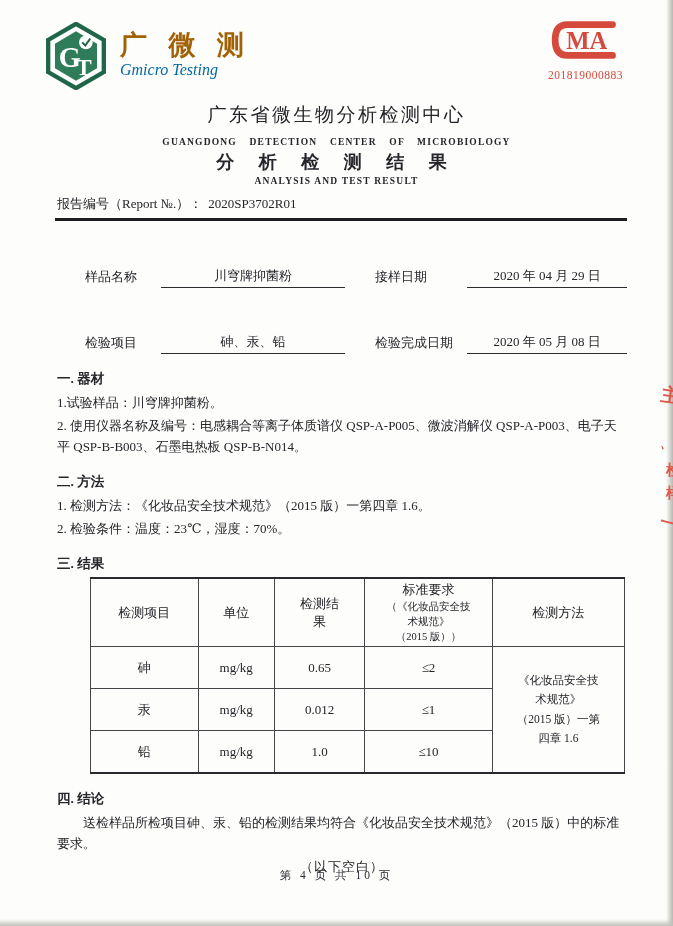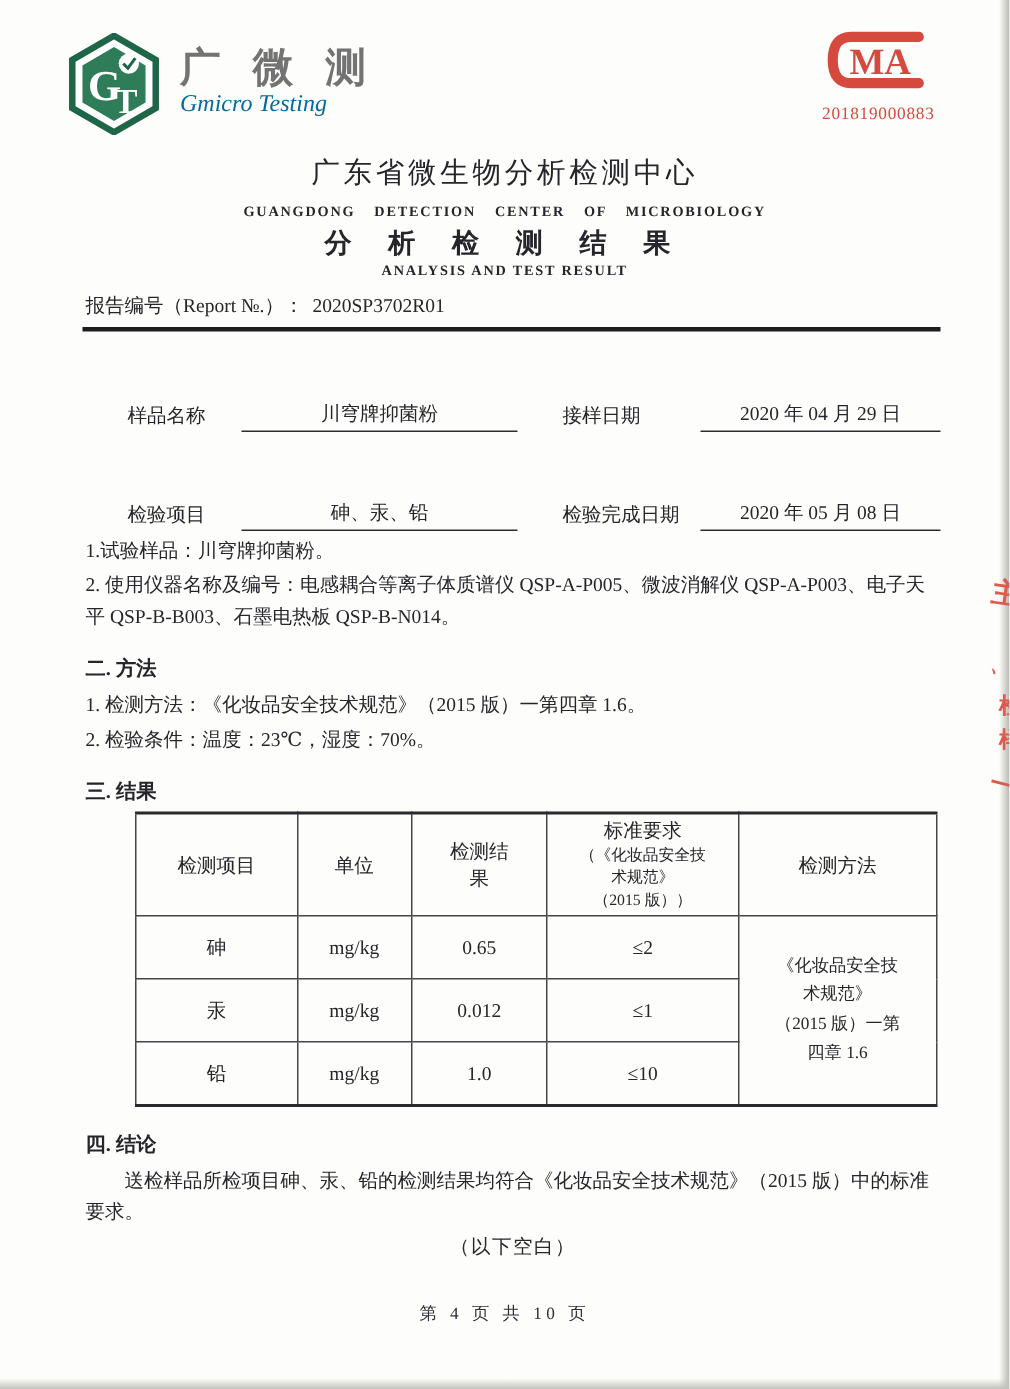--- a/index.html
+++ b/index.html
@@ -11,21 +11,21 @@
   }
   .edge-right{position:absolute;top:0;right:0;width:7px;height:100%;
     background:linear-gradient(to right,rgba(0,0,0,0),#b9b9b2);}
   .edge-bottom{position:absolute;bottom:0;left:0;width:100%;height:7px;
     background:linear-gradient(to bottom,rgba(0,0,0,0),#c2c2bb);}
   
   .hdr{position:relative;height:92px;}
   .logo-left{position:absolute;left:44px;top:22px;display:flex;align-items:flex-start;}
   .logo-left svg{width:64px;height:68px;}
   .logo-text{margin-left:12px;padding-top:8px;}
-  .logo-cn{font-size:27px;font-weight:bold;letter-spacing:7px;color:#737373;line-height:30px;font-family:"Liberation Sans","DejaVu Sans",sans-serif;}
+  .logo-cn{font-size:27px;font-weight:bold;letter-spacing:7px;color:#a16207;line-height:30px;font-family:"Liberation Sans","DejaVu Sans",sans-serif;}
   .logo-en{font-size:16px;color:#0369a1;line-height:20px;font-style:italic;}
   .logo-right{position:absolute;left:548px;top:18px;text-align:right;}
   .logo-right svg{width:74px;height:44px;}
   .cma-no{font-size:11.5px;color:#d6493d;letter-spacing:0.5px;margin-top:3px;}
   
   .t-cn{margin-top:10px;text-align:center;font-size:19px;font-weight:normal;letter-spacing:2.5px;}
   .t-en{margin-top:9px;text-align:center;font-size:9.5px;font-weight:bold;letter-spacing:1.2px;word-spacing:9px;}
   .t-doc{margin-top:3px;text-align:center;font-size:18px;font-weight:bold;letter-spacing:10px;}
   .t-doc-en{margin-top:2px;text-align:center;font-size:9.5px;font-weight:bold;letter-spacing:1.2px;}
   
@@ -113,20 +113,21 @@
     <div class="val">2020 年 04 月 29 日</div>
 
     <div class="lab">检验项目</div>
     <div class="val">砷、汞、铅</div>
     <div class="gap"></div>
     <div class="lab">检验完成日期</div>
     <div class="val">2020 年 05 月 08 日</div>
   </div>
 
   <div class="sec">
+    <h3>一. 器材</h3>
     <p>1.试验样品：川穹牌抑菌粉。</p>
     <p>2. 使用仪器名称及编号：电感耦合等离子体质谱仪 QSP-A-P005、微波消解仪 QSP-A-P003、电子天平 QSP-B-B003、石墨电热板 QSP-B-N014。</p>
   </div>
 
   <div class="sec">
     <h3>二. 方法</h3>
     <p>1. 检测方法：《化妆品安全技术规范》（2015 版）一第四章 1.6。</p>
     <p>2. 检验条件：温度：23℃，湿度：70%。</p>
   </div>
 

